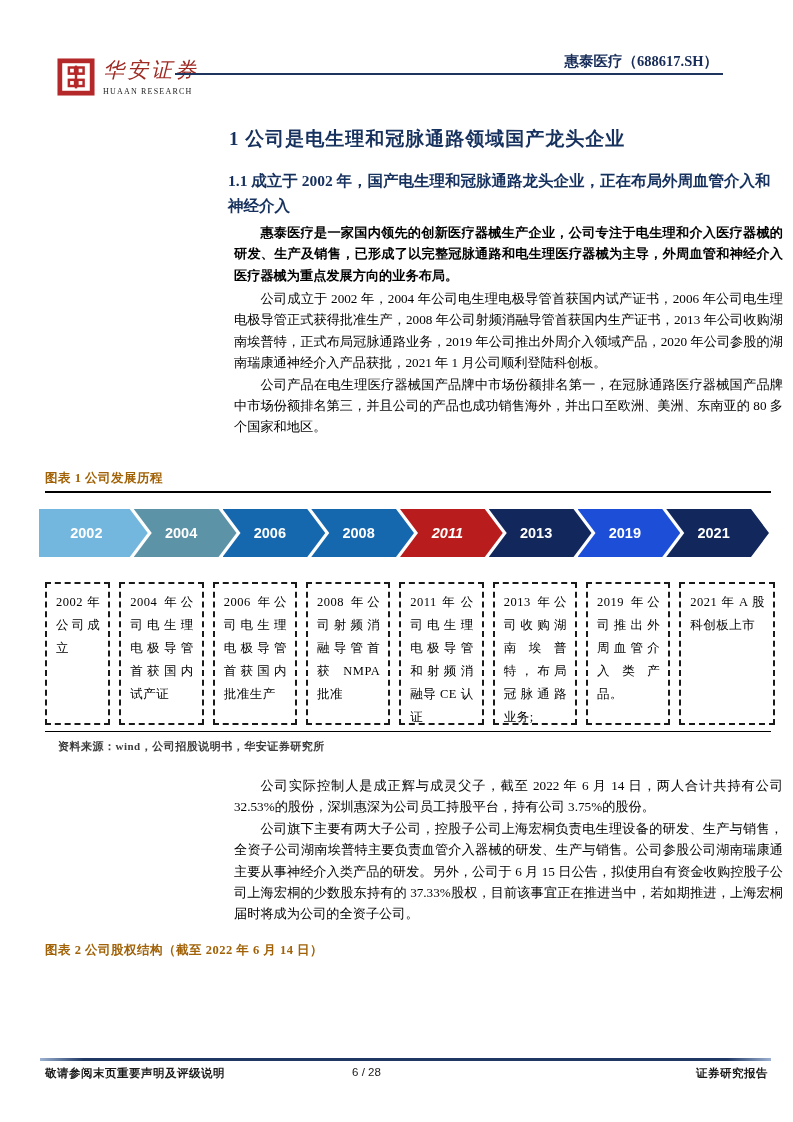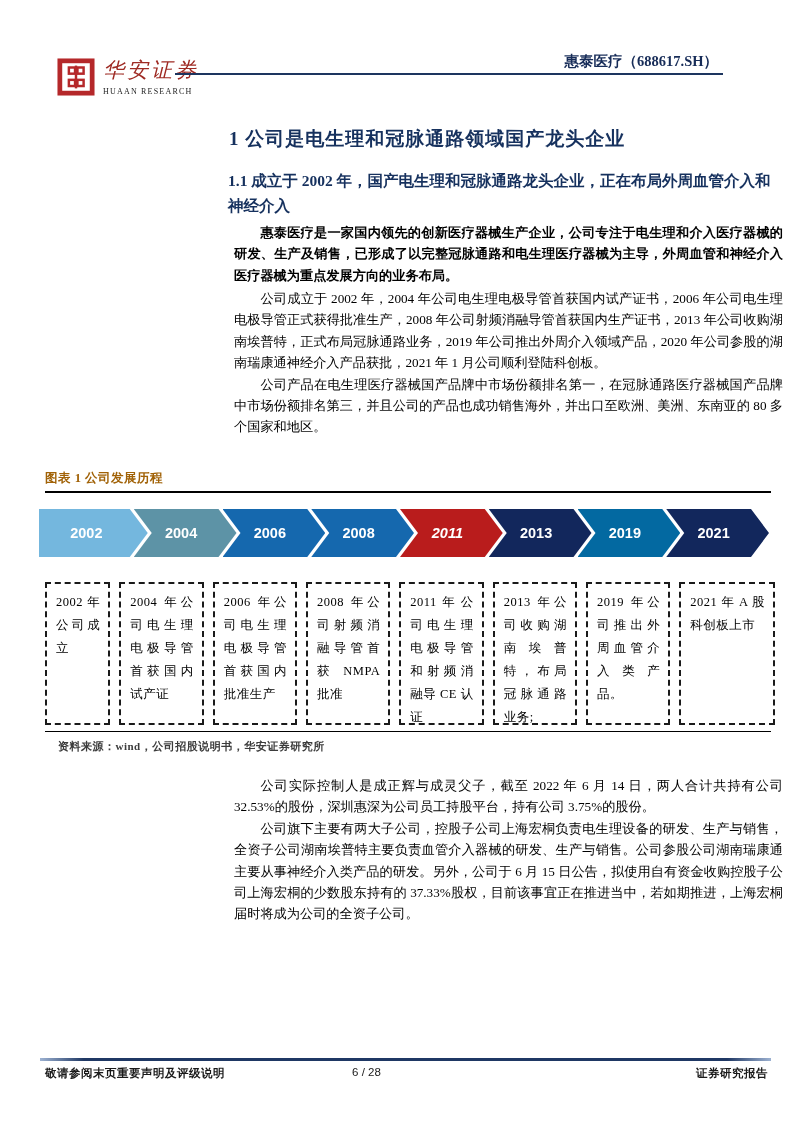--- a/index.html
+++ b/index.html
@@ -104,41 +104,42 @@
 
   <div class="fig-caption" id="fig1-caption">图表 1 公司发展历程</div>
   <div class="rule" id="rule-top"></div>
   <div class="timeline-arrows" id="timeline-arrows">
       <div class="t-arrow first" style="background: rgb(116, 183, 222);">2002</div>
       <div class="t-arrow" style="background: rgb(93, 147, 166);">2004</div>
       <div class="t-arrow" style="background: rgb(21, 104, 174);">2006</div>
       <div class="t-arrow" style="background: rgb(21, 104, 174);">2008</div>
       <div class="t-arrow" style="background: #b91c1c; font-style: italic;">2011</div>
       <div class="t-arrow" style="background: rgb(18, 39, 92);">2013</div>
-      <div class="t-arrow" style="background: #0369a1;">2019</div>
+      <div class="t-arrow" style="background: #1d4ed8;">2019</div>
       <div class="t-arrow" style="background: rgb(18, 39, 92);">2021</div>
     </div>
   <div class="timeline-notes" id="timeline-notes">
       <div class="note-box">2002 年公司成立</div>
       <div class="note-box">2004 年公司电生理电极导管首获国内试产证</div>
       <div class="note-box">2006 年公司电生理电极导管首获国内批准生产</div>
       <div class="note-box">2008 年公司射频消融导管首获 NMPA 批准</div>
       <div class="note-box">2011年公司电生理电极导管和射频消融导 CE 认证</div>
       <div class="note-box">2013 年公司收购湖南埃普特，布局冠脉通路业务;</div>
       <div class="note-box">2019 年公司推出外周血管介入类产品。</div>
       <div class="note-box">2021 年 A 股科创板上市</div>
     </div>
   <div class="rule" id="rule-bottom"></div>
   <div class="source-note">资料来源：wind，公司招股说明书，华安证券研究所</div>
 
   <div class="bodyblock" id="block-c">
     <p>公司实际控制人是成正辉与成灵父子，截至 2022 年 6 月 14 日，两人合计共持有公司 32.53%的股份，深圳惠深为公司员工持股平台，持有公司 3.75%的股份。</p>
     <p>公司旗下主要有两大子公司，控股子公司上海宏桐负责电生理设备的研发、生产与销售，全资子公司湖南埃普特主要负责血管介入器械的研发、生产与销售。公司参股公司湖南瑞康通主要从事神经介入类产品的研发。另外，公司于 6 月 15 日公告，拟使用自有资金收购控股子公司上海宏桐的少数股东持有的 37.33%股权，目前该事宜正在推进当中，若如期推进，上海宏桐届时将成为公司的全资子公司。</p>
   </div>
 
+  <div class="fig-caption" id="fig2-caption">图表 2 公司股权结构（截至 2022 年 6 月 14 日）</div>
 
   <div class="footer-bar"></div>
   <div class="footer-row">
     <span class="footer-left">敬请参阅末页重要声明及评级说明</span>
     <span class="footer-page">6 / 28</span>
     <span class="footer-right">证券研究报告</span>
   </div>
 
 </div>
 

